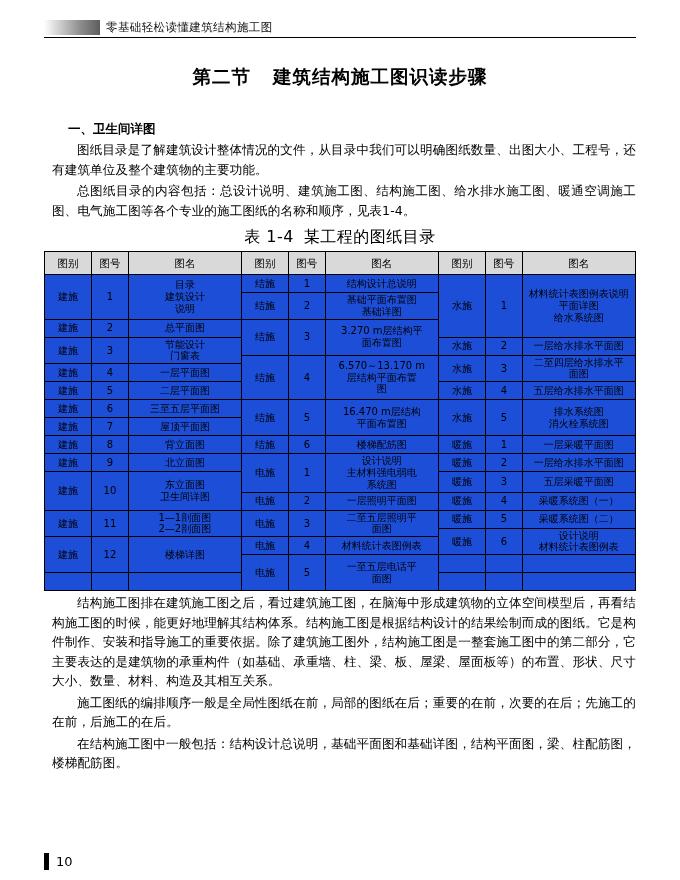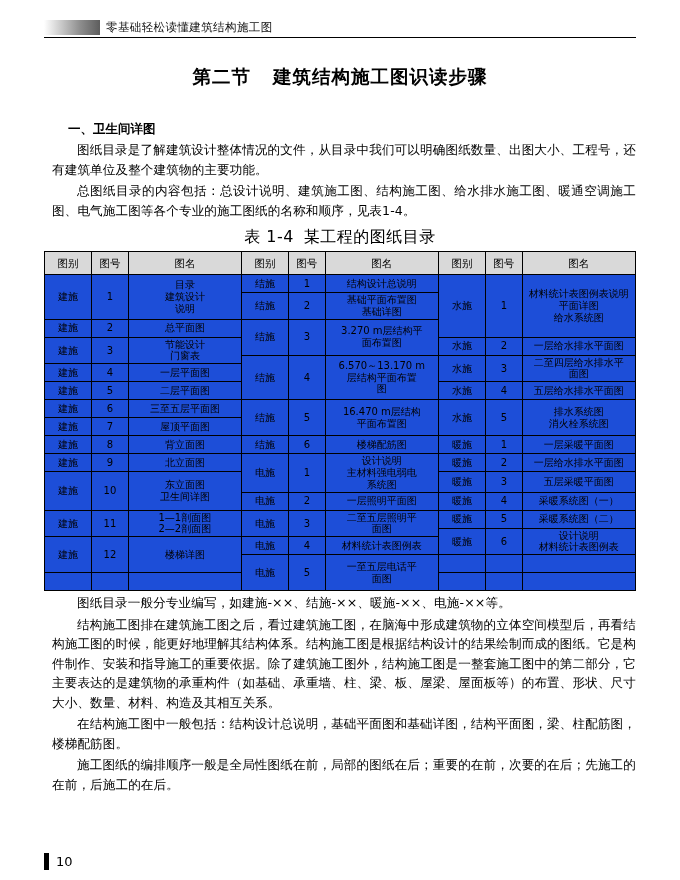--- a/index.html
+++ b/index.html
@@ -322,23 +322,22 @@
           <td class="c-type"></td>
           <td class="c-num"></td>
           <td class="c-name"></td>
           <td class="c-type"></td>
           <td class="c-num"></td>
           <td class="c-name"></td>
         </tr>
       </tbody>
   </table>
 
-  <p class="body">图纸目录一般分专业编写，如建施-××、结施-××、暖施-××、电施-××等。</p>
   <p class="body">结构施工图排在建筑施工图之后，看过建筑施工图，在脑海中形成建筑物的立体空间模型后，再看结构施工图的时候，能更好地理解其结构体系。结构施工图是根据结构设计的结果绘制而成的图纸。它是构件制作、安装和指导施工的重要依据。除了建筑施工图外，结构施工图是一整套施工图中的第二部分，它主要表达的是建筑物的承重构件（如基础、承重墙、柱、梁、板、屋梁、屋面板等）的布置、形状、尺寸大小、数量、材料、构造及其相互关系。</p>
+  <p class="body">施工图纸的编排顺序一般是全局性图纸在前，局部的图纸在后；重要的在前，次要的在后；先施工的在前，后施工的在后。</p>
   <p class="body">在结构施工图中一般包括：结构设计总说明，基础平面图和基础详图，结构平面图，梁、柱配筋图，楼梯配筋图。</p>
-  <p class="body">施工图纸的编排顺序一般是全局性图纸在前，局部的图纸在后；重要的在前，次要的在后；先施工的在前，后施工的在后。</p>
 
   <div class="footer">
     <div class="footer-bar"></div>
     <div class="footer-num">10</div>
   </div>
 
 </div>
 
 </body></html>

